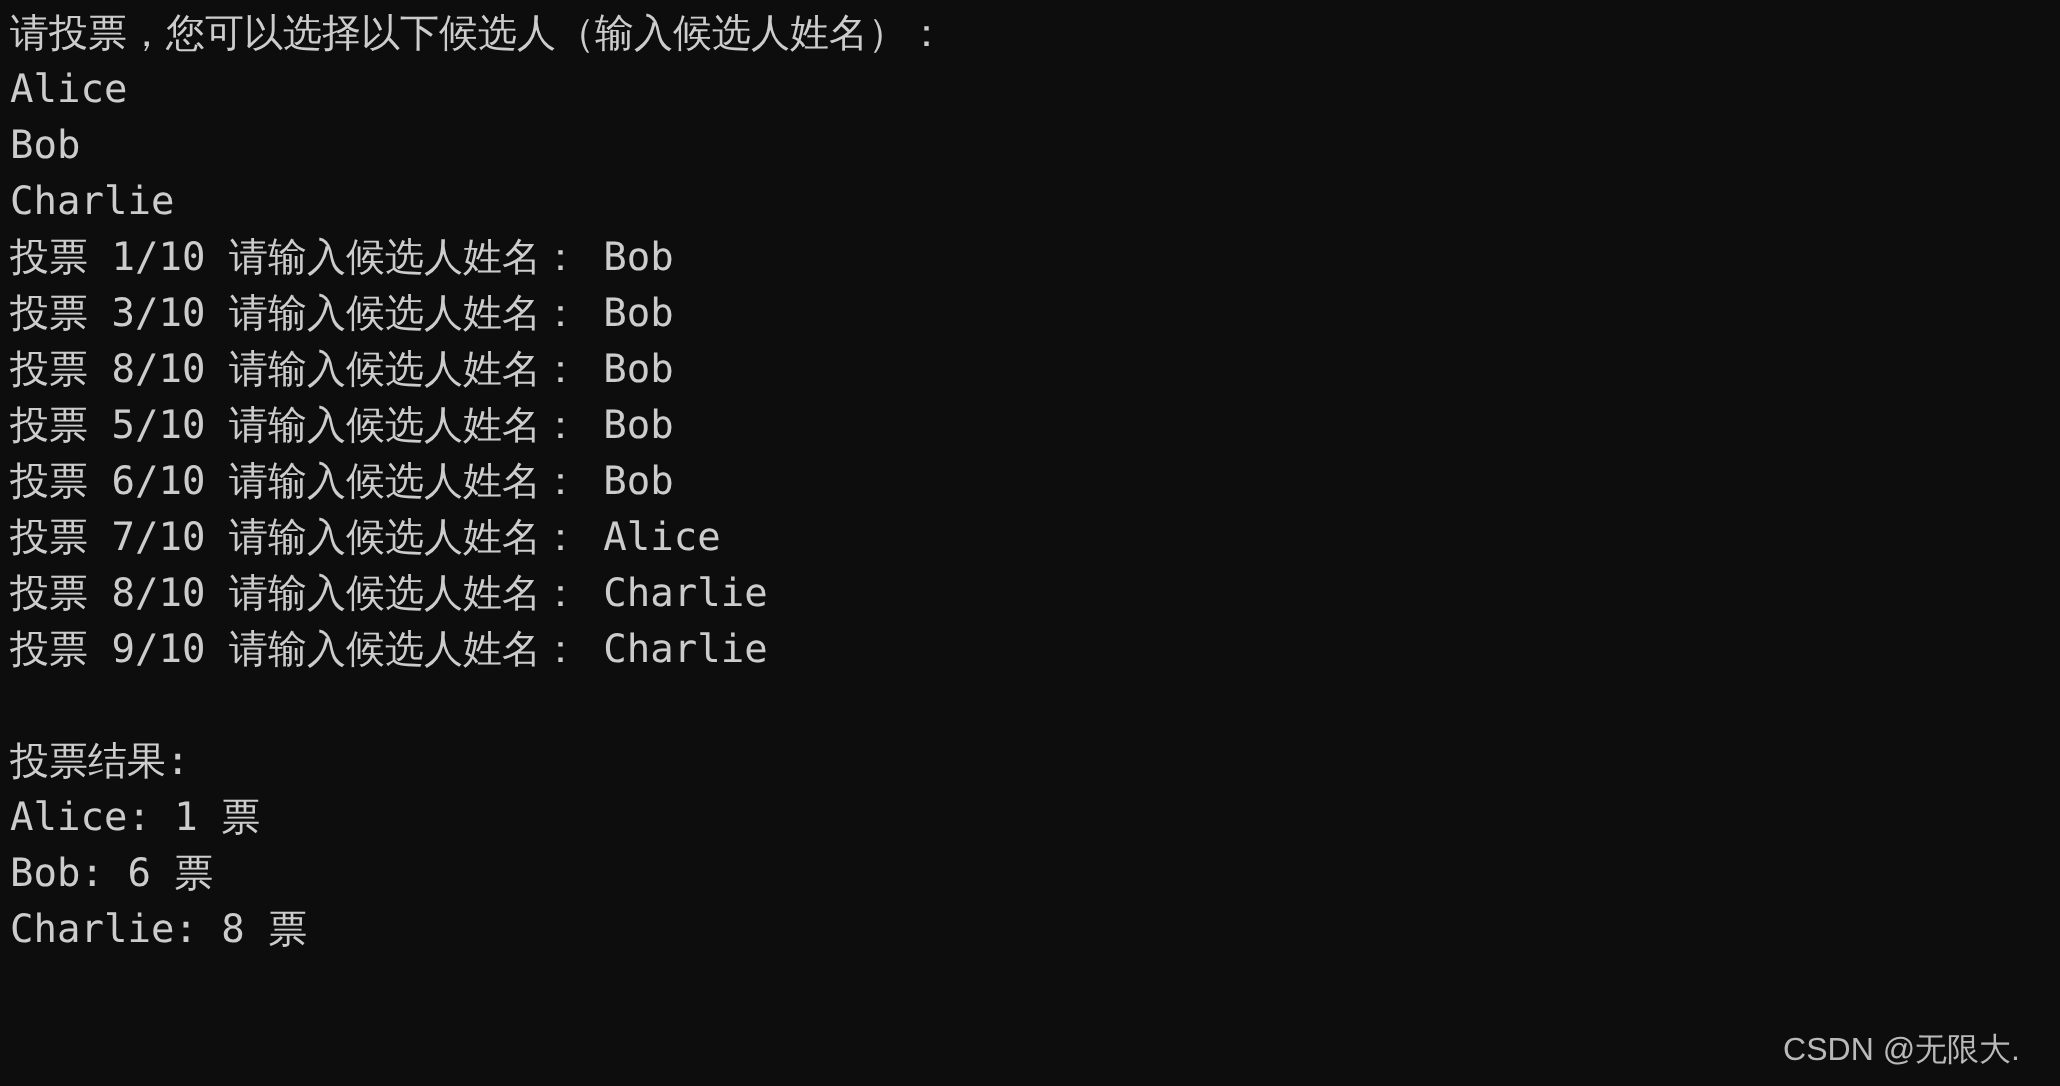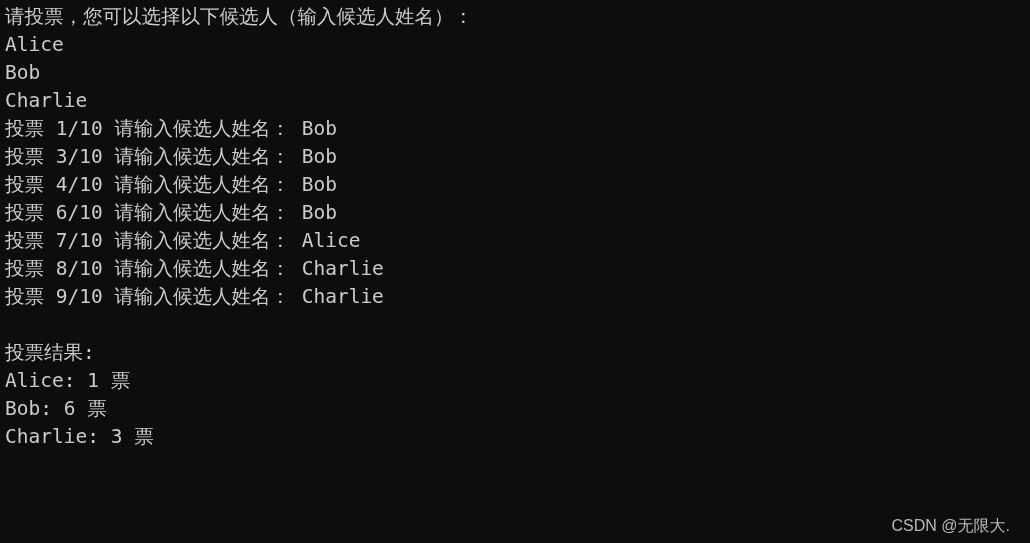--- a/index.html
+++ b/index.html
@@ -50,29 +50,30 @@
 <div id="terminal">
 
   <div class="line">请投票，您可以选择以下候选人（输入候选人姓名）：</div>
 
   <div class="line">Alice</div>
   <div class="line">Bob</div>
   <div class="line">Charlie</div>
 
   <div class="line">投票 1/10 请输入候选人姓名： Bob</div>
   <div class="line">投票 3/10 请输入候选人姓名： Bob</div>
-  <div class="line">投票 4/10 请输入候选人姓名： Bob</div>
+  <div class="line">投票 8/10 请输入候选人姓名： Bob</div>
+  <div class="line">投票 5/10 请输入候选人姓名： Bob</div>
   <div class="line">投票 6/10 请输入候选人姓名： Bob</div>
   <div class="line">投票 7/10 请输入候选人姓名： Alice</div>
   <div class="line">投票 8/10 请输入候选人姓名： Charlie</div>
   <div class="line">投票 9/10 请输入候选人姓名： Charlie</div>
 
   <div class="line blank"></div>
 
   <div class="line">投票结果:</div>
 
   <div class="line">Alice: 1 票</div>
   <div class="line">Bob: 6 票</div>
-  <div class="line">Charlie: 3 票</div>
+  <div class="line">Charlie: 8 票</div>
 
   <div id="watermark">CSDN @无限大.</div>
 
 </div>
 
 </body></html>

